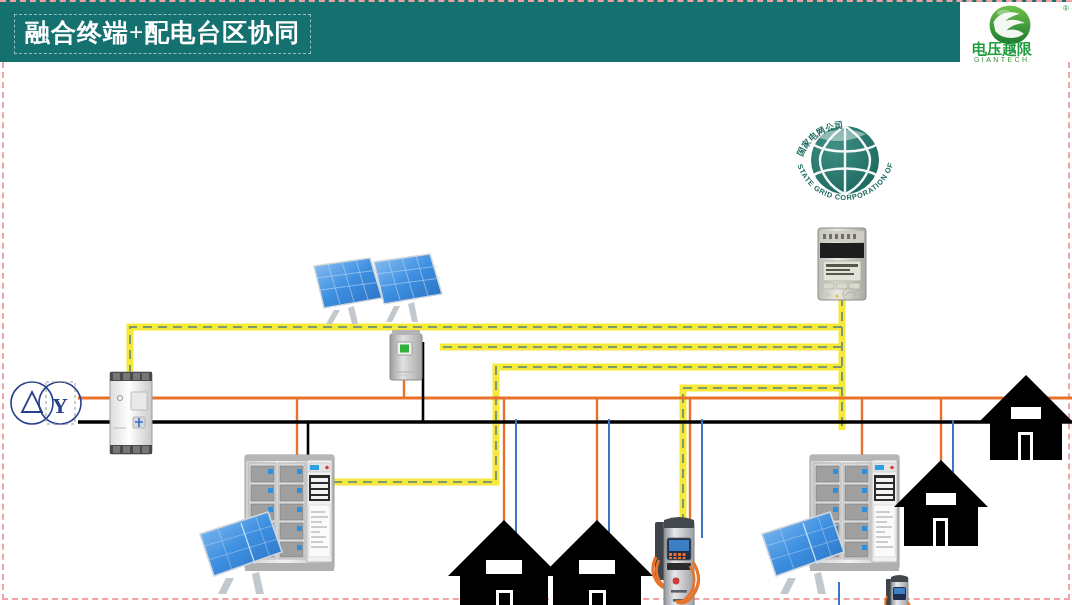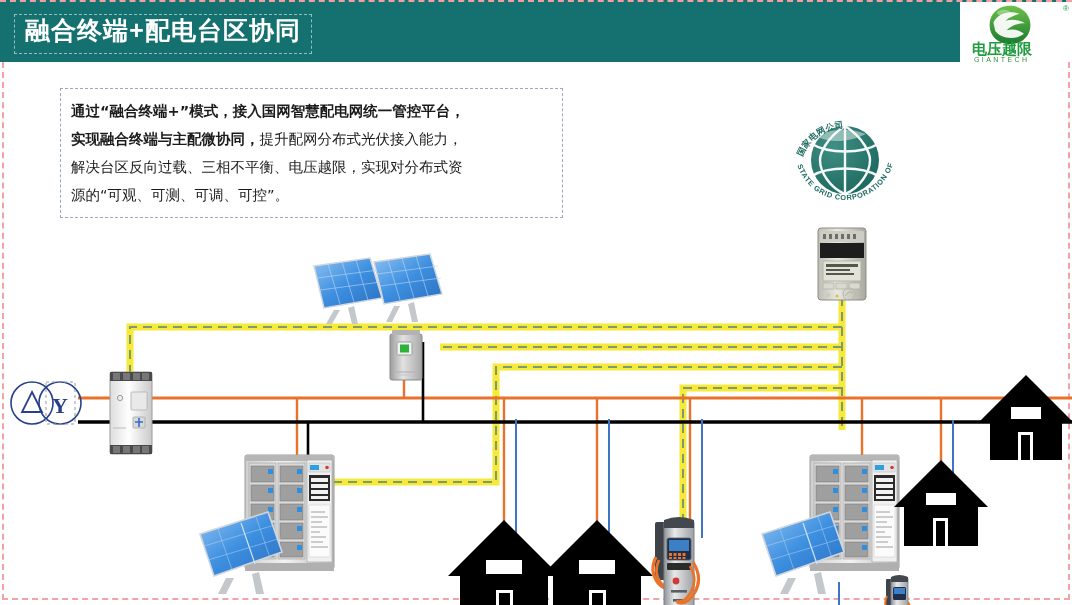--- a/index.html
+++ b/index.html
@@ -27,21 +27,21 @@
     padding:3px 10px 5px 10px;
     border:1px dashed rgba(255,255,255,.55);
   }
   .banner-title{
     color:#ffffff;
     font-size:25px;
     font-weight:bold;
     letter-spacing:1px;
     line-height:30px;
     white-space:nowrap;
-    font-family:Liberation Mono, monospace;
+    font-family:Liberation Serif, serif;
   }
   
   .logo{
     position:absolute;right:0px;top:0px;width:112px;height:62px;
     background:#ffffff;
     overflow:hidden;
   }
   .logo-mark{
     position:absolute;left:28px;top:3px;width:44px;height:40px;
   }
@@ -114,30 +114,20 @@
         <ellipse cx="36" cy="18" rx="16" ry="7" fill="#ffffff" opacity="0.35"></ellipse>
       </svg>
       <div class="logo-text">电压越限</div>
       <div class="logo-sub">GIANTECH</div>
       <div class="logo-reg">®</div>
     </div>
   </div>
 
   <div class="frame"></div>
 
-  <div class="callout">
-    <p>
-      <span class="b">通过“融合终端+”模式，接入国网智慧配电网统一管控平台，</span>
-    </p>
-    <p>
-      <span class="b">实现融合终端与主配微协同，</span><span>提升配网分布式光伏接入能力，</span>
-    </p>
-    <p>解决台区反向过载、三相不平衡、电压越限，实现对分布式资</p>
-    <p>源的“可观、可测、可调、可控”。</p>
-  </div>
 
   <svg class="sg-logo" viewBox="0 0 118 92">
     <defs>
       <radialGradient id="sgG" cx="0.35" cy="0.3" r="0.85">
         <stop offset="0" stop-color="#3f8f84"></stop>
           <stop offset="1" stop-color="#19645c"></stop>
       </radialGradient>
       <path id="arcTop" d="M14,56 A46,46 0 0,1 104,56"></path>
       <path id="arcBot" d="M10,52 A50,50 0 0,0 108,52"></path>
     </defs>

